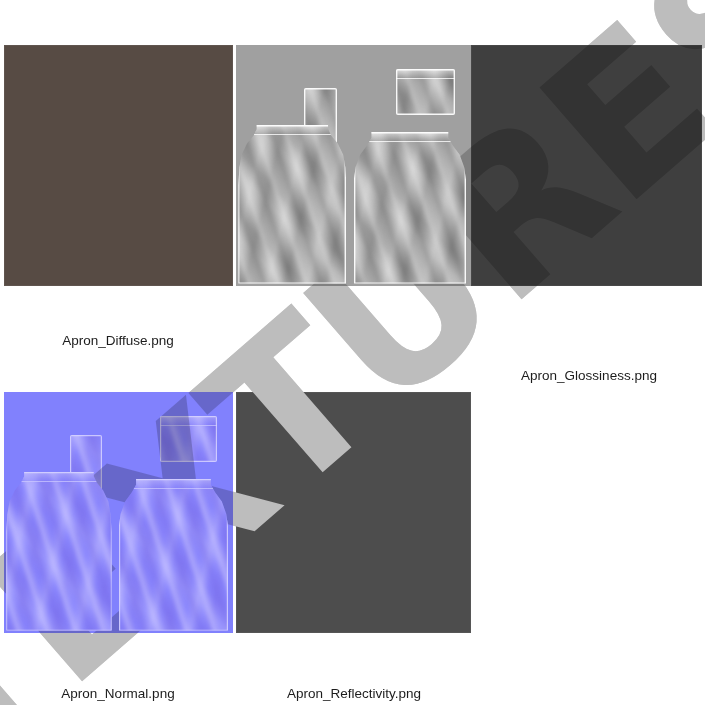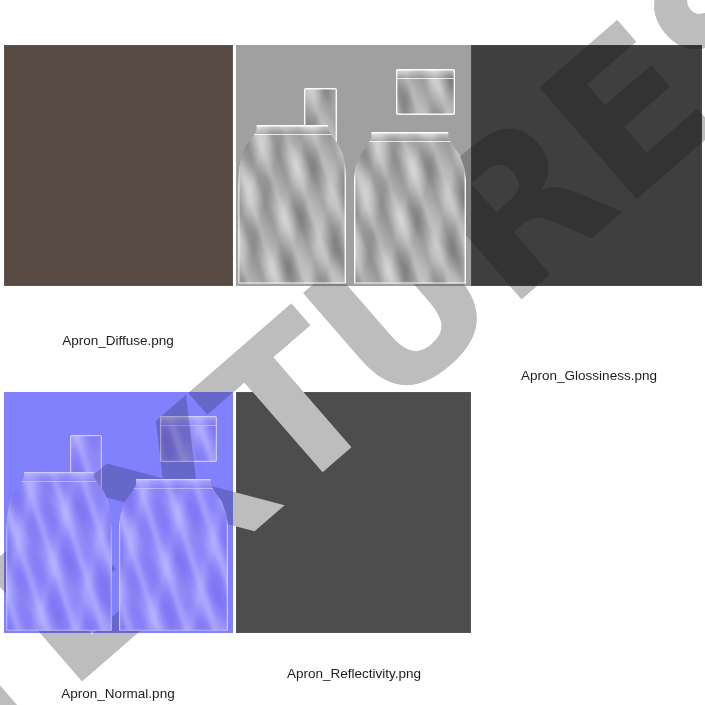--- a/index.html
+++ b/index.html
@@ -239,15 +239,15 @@
       <div class="wm-text wm-dark">TEXTURES</div>
     </div>
     <div id="wm-light-wrap">
       <div class="wm-text wm-light">TEXTURES</div>
     </div>
   </div>
 
   <div class="label" style="left: 118px; top: 333px;">Apron_Diffuse.png</div>
   <div class="label" style="left: 589px; top: 333px; margin-top: 35px;">Apron_Glossiness.png</div>
   <div class="label" style="left: 118px; top: 686px;">Apron_Normal.png</div>
-  <div class="label" style="left: 354px; top: 666px;">Apron_Reflectivity.png</div>
+  <div class="label" style="left: 354px; top: 686px;">Apron_Reflectivity.png</div>
 
 </div>
 
 </body></html>

